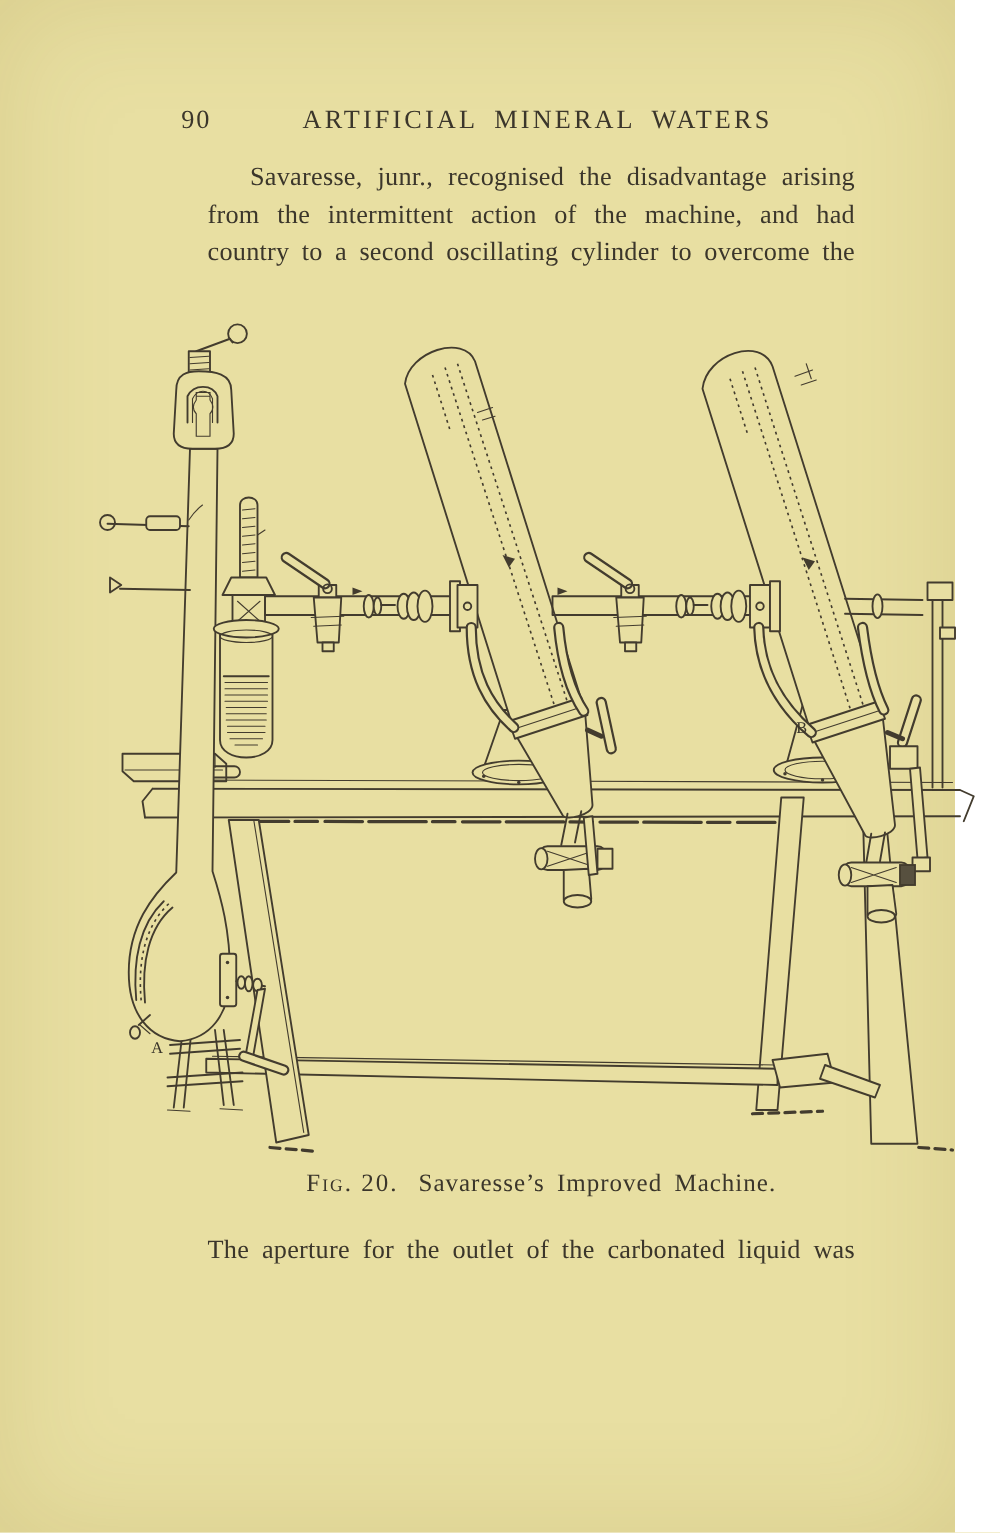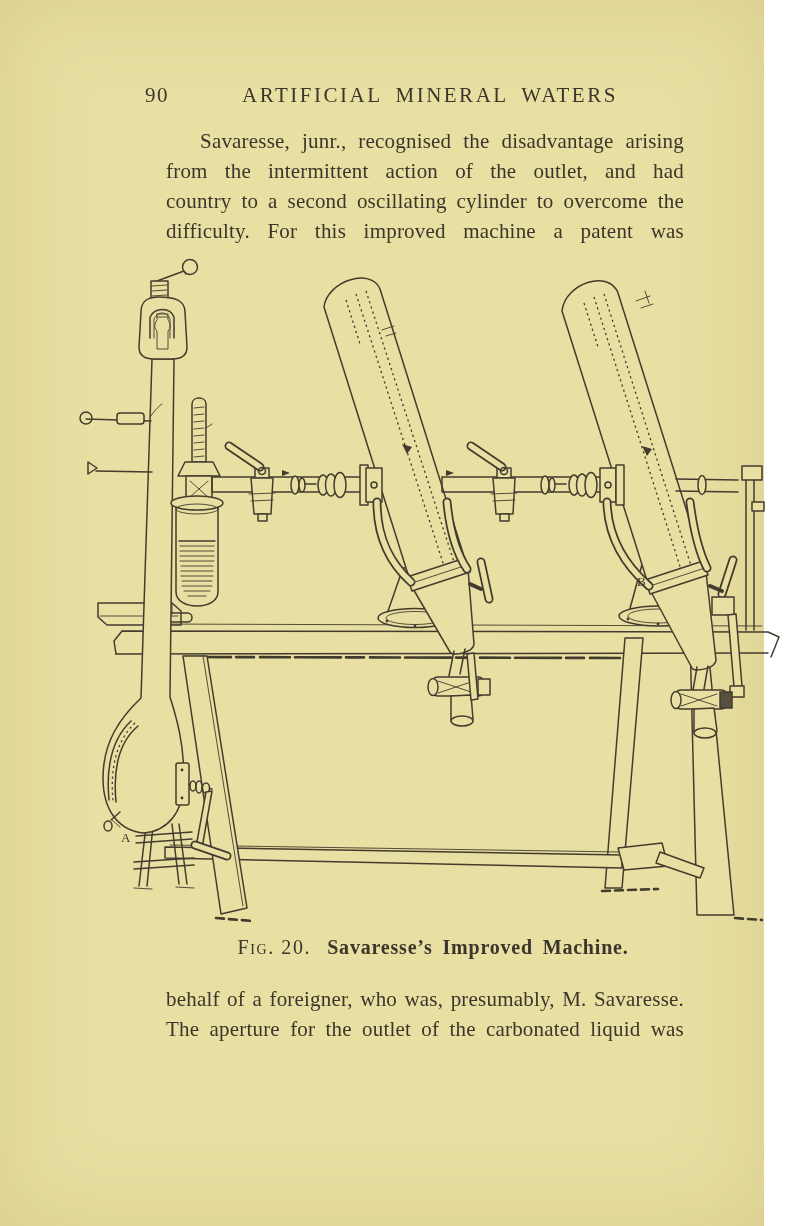--- a/index.html
+++ b/index.html
@@ -21,21 +21,21 @@
   .para1{top:126px;}
   .para2{top:984px;}
   .line{text-align:justify;text-align-last:justify;white-space:nowrap;letter-spacing:.2px;}
   .line.indent{padding-left:34px;}
   .figure-wrap{position:absolute;top:0;left:0;width:800px;height:1226px;pointer-events:none;}
   .caption{
     position:absolute;top:936px;left:0;width:800px;text-align:center;
     font-size:20px;padding-left:66px;box-sizing:border-box;letter-spacing:.6px;
   }
   .caption .sc{font-variant:small-caps;letter-spacing:1.6px;margin-right:16px;}
-  .caption .ct{letter-spacing:.8px;word-spacing:4px;font-weight:bold;}
+  .caption .ct{letter-spacing:.8px;word-spacing:4px;}
   
   .k{fill:none;stroke:#433c2e;stroke-width:1.5;stroke-linecap:round;stroke-linejoin:round;}
   .kf{fill:#e8dfa2;stroke:#433c2e;stroke-width:1.5;stroke-linejoin:round;}
   .kt{fill:none;stroke:#433c2e;stroke-width:.9;stroke-linecap:round;}
   .kb{fill:none;stroke:#433c2e;stroke-width:2.6;stroke-linecap:round;}
   .sh{fill:none;stroke:#433c2e;stroke-width:2.6;stroke-linecap:round;stroke-dasharray:8,5;}
   .dot{fill:none;stroke:#433c2e;stroke-width:1.3;stroke-dasharray:2.2,3.2;}
   .cap9{fill:none;stroke:#433c2e;stroke-width:9;stroke-linecap:round;}
   .cap5bg{fill:none;stroke:#e8dfa2;stroke-width:5.5;stroke-linecap:round;}
   .cap4{fill:none;stroke:#433c2e;stroke-width:4;stroke-linecap:round;}
@@ -47,23 +47,22 @@
 
 <div class="page">
 
   <header class="running-head">
     <span class="pagenum">90</span>
     <span class="running-title">ARTIFICIAL MINERAL WATERS</span>
   </header>
 
   <div class="para para1">
     <div class="line indent">Savaresse, junr., recognised the disadvantage arising</div>
-    <div class="line">from the intermittent action of the outlet, and had</div>
+    <div class="line">from the intermittent action of the machine, and had</div>
     <div class="line">country to a second oscillating cylinder to overcome the</div>
-    <div class="line">difficulty. For this improved machine a patent was</div>
   </div>
 
   <div class="figure-wrap">
   <svg width="800" height="1226" viewBox="0 0 800 1226">
 
     <g>
       <path class="kf" d="M98,603 L172,603 L181,611 L181,625 L107,625 L98,617 Z"></path>
       <path class="kt" d="M172,603 L172,614 M100,616 L178,616"></path>
       <rect class="k" x="166" y="613" width="26" height="9" rx="4.5"></rect>
       <path class="kt" d="M150,624 L762,626"></path>
@@ -260,17 +259,16 @@
     <text class="lbl" x="121" y="842">A</text>
     <text class="lbl" x="637" y="586">B</text>
   </svg>
   </div>
 
   <div class="caption">
     <span class="sc">Fig. 20.</span><span class="ct">Savaresse’s Improved Machine.</span>
   </div>
 
   <div class="para para2">
-    <div class="line">behalf of a foreigner, who was, presumably, M. Savaresse.</div>
     <div class="line">The aperture for the outlet of the carbonated liquid was</div>
   </div>
 
 </div>
 
 </body></html>

